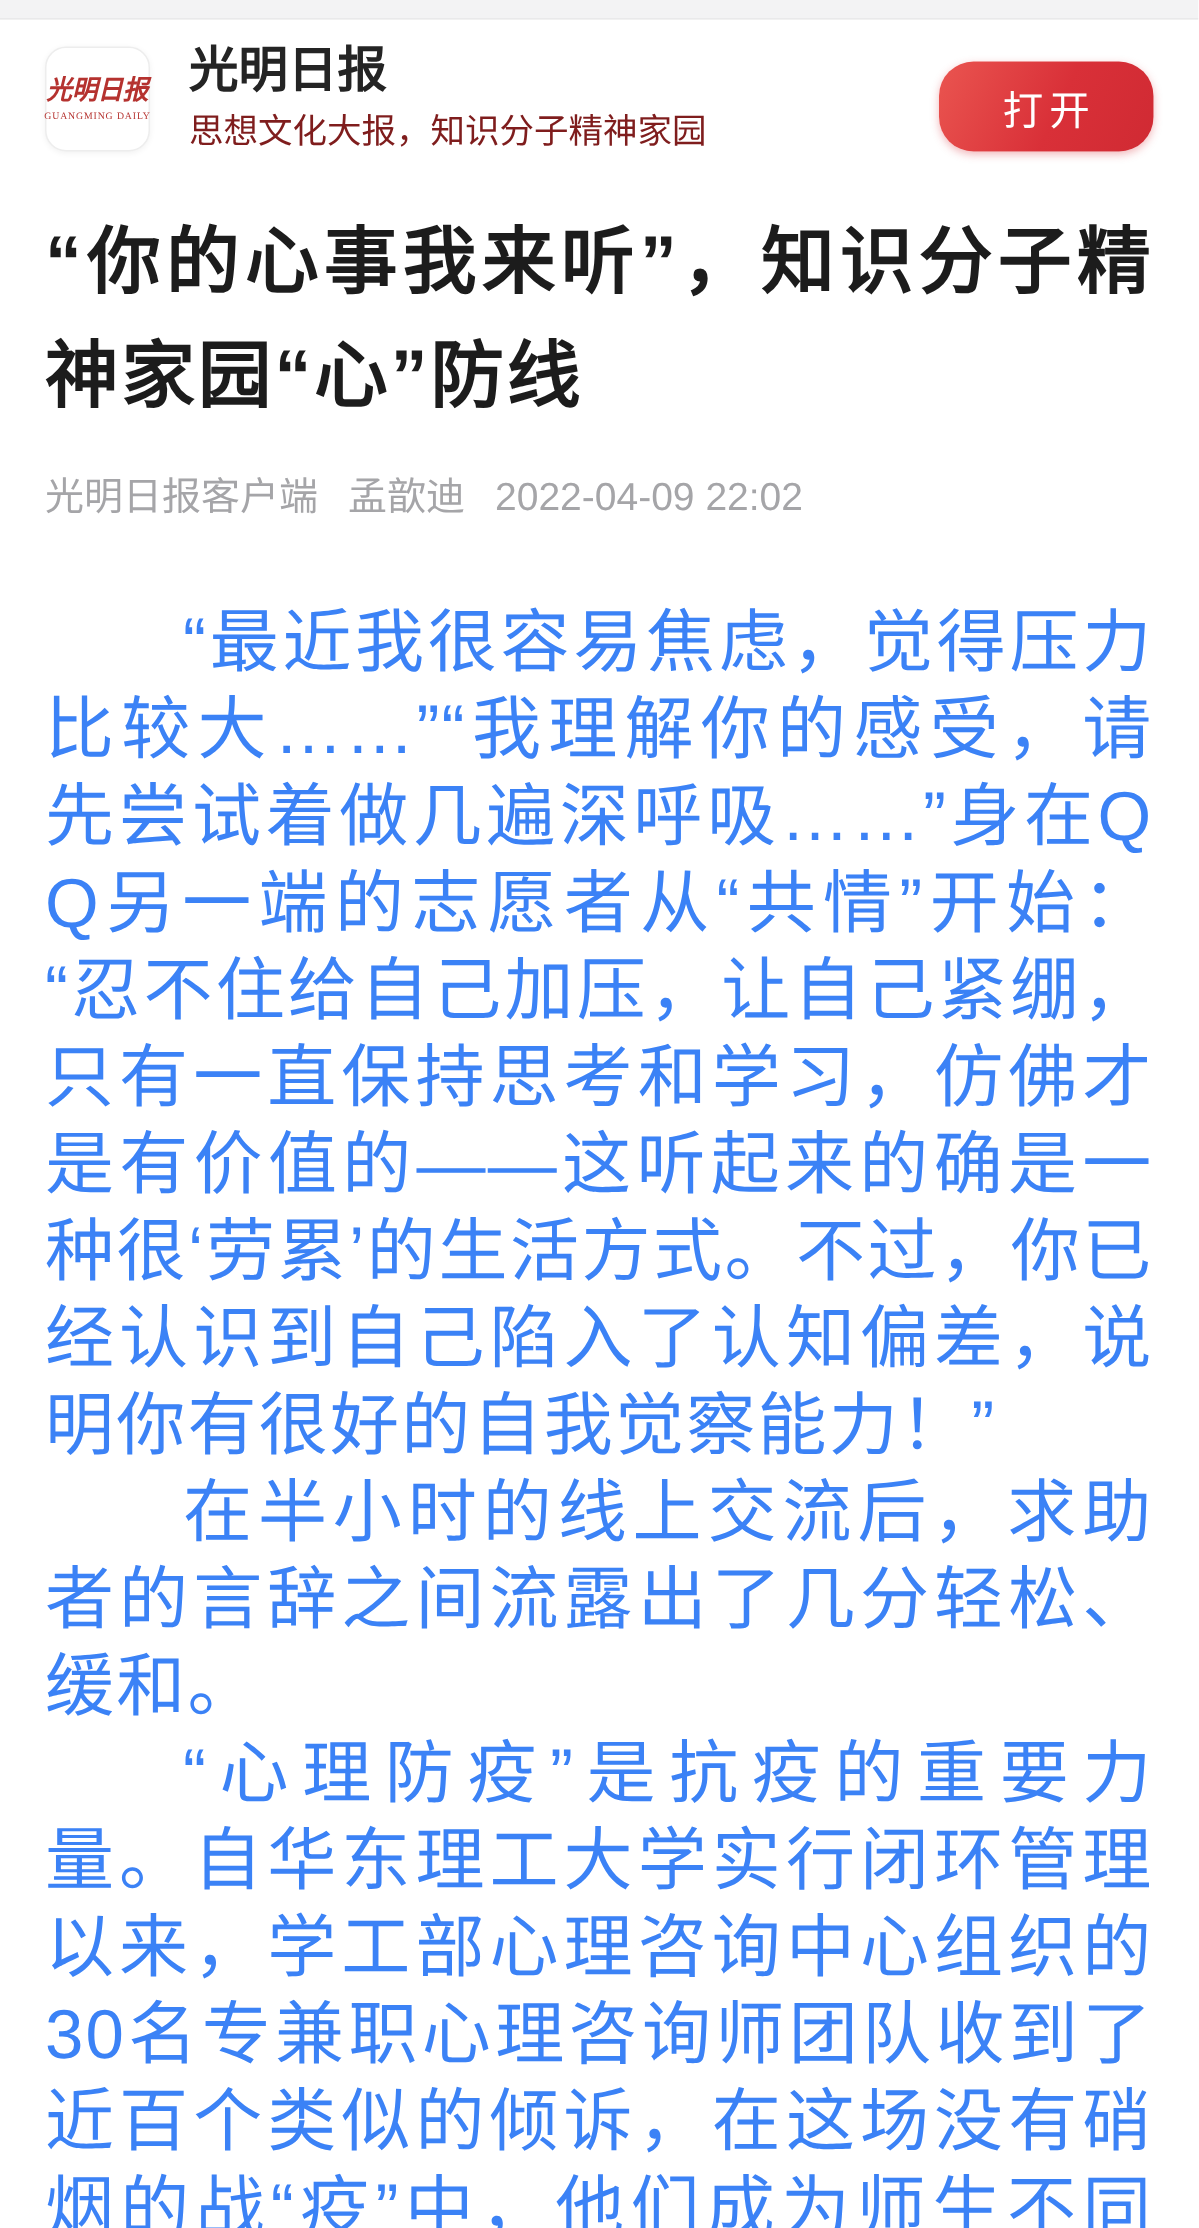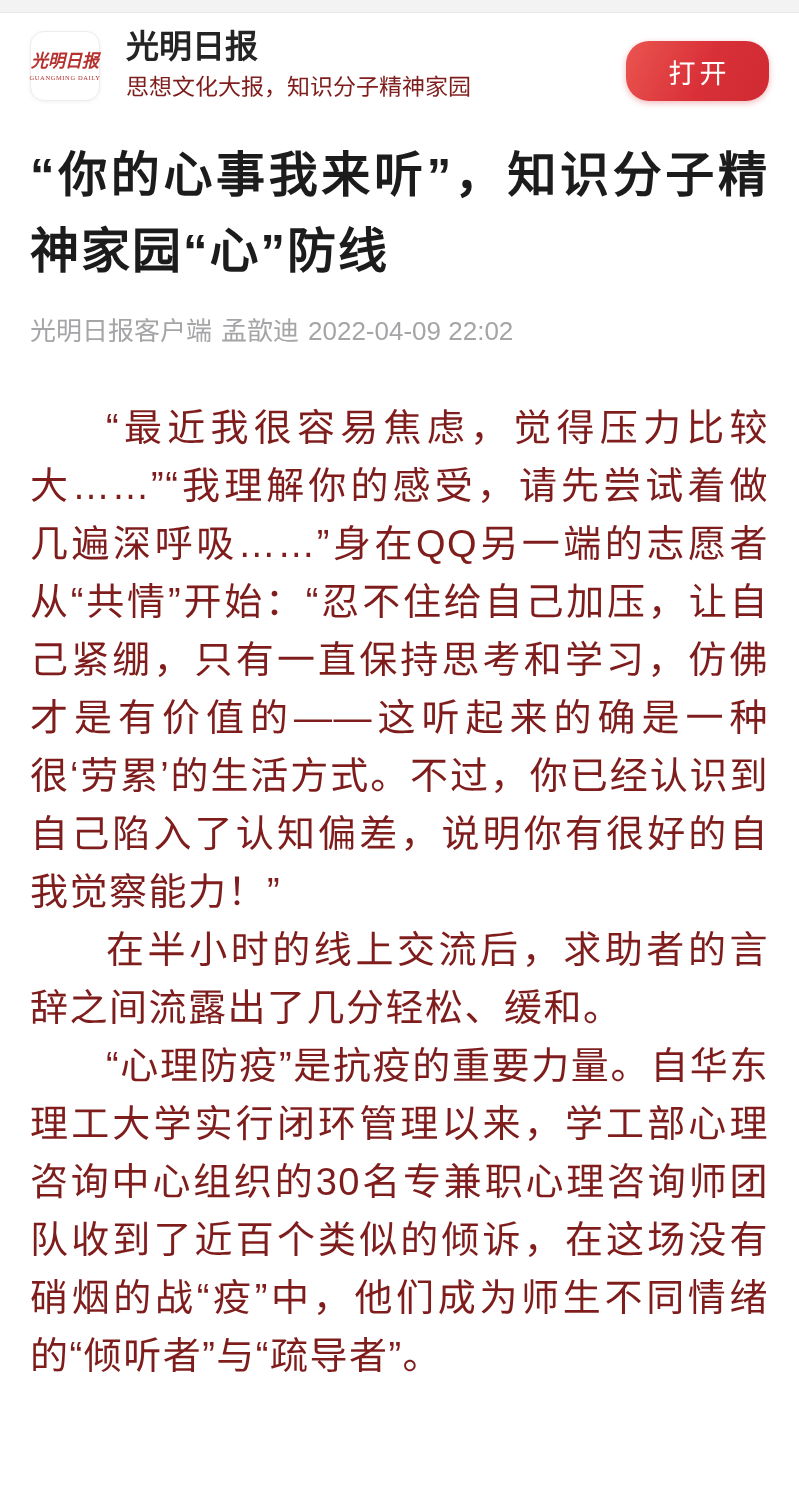--- a/index.html
+++ b/index.html
@@ -97,31 +97,31 @@
     font-size: 49px;
     line-height: 76px;
     font-weight: 600;
     letter-spacing: 2px;
     color: #1c1c1c;
     text-align: justify;
   }
   .byline {
     margin-top: 26px;
     display: flex;
-    gap: 9px;
+    gap: 20px;
     font-size: 26px;
     color: #a5a5a8;
     line-height: 32px;
     white-space: nowrap;
   }
   .para {
-    font-size: 38px;
+    font-size: 46px;
     line-height: 58px;
     letter-spacing: 1.5px;
-    color: #7f1d1d;
+    color: #3b82f6;
     text-indent: 2em;
     text-align: justify;
     text-justify: inter-character;
     word-break: break-all;
   }
   .para-first { margin-top: 52px; }
   .para + .para { }
 </style>
 </head>
 <body>

